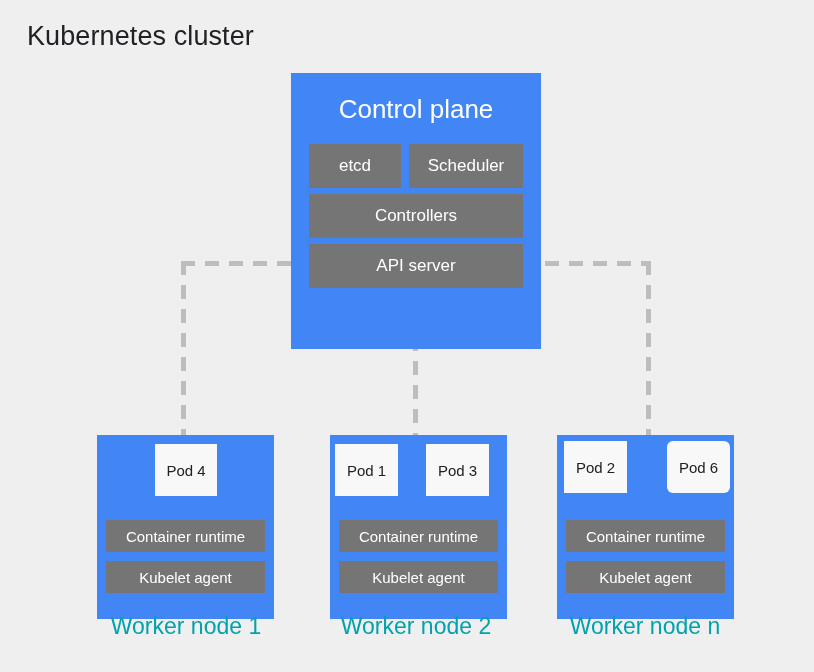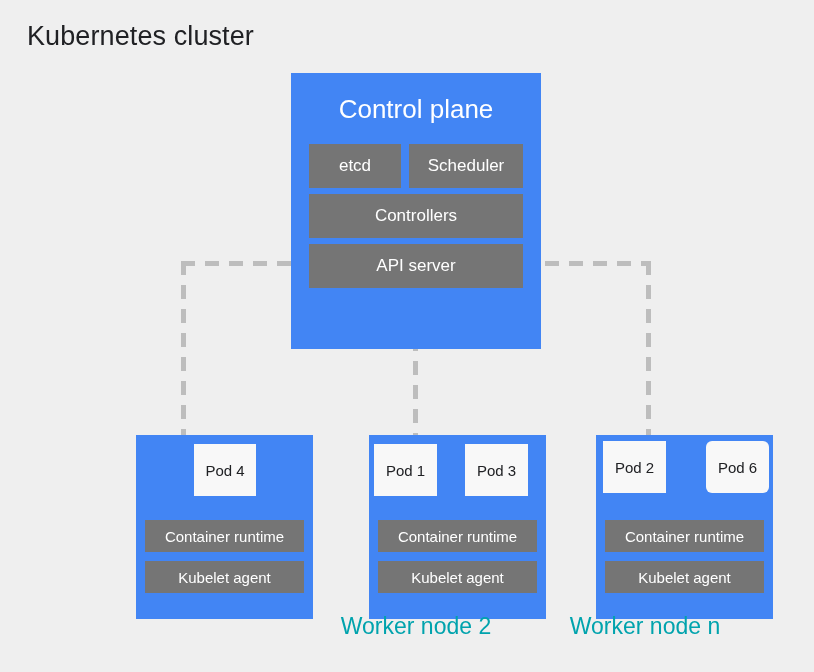--- a/index.html
+++ b/index.html
@@ -68,21 +68,20 @@
   #cp-etcd   { left: 18px;  top: 71px;  width: 92px;  height: 44px; }
   #cp-sched  { left: 118px; top: 71px;  width: 114px; height: 44px; }
   #cp-ctrl   { left: 18px;  top: 121px; width: 214px; height: 44px; }
   #cp-api    { left: 18px;  top: 171px; width: 214px; height: 44px; }
 
   
   .worker-node {
     position: absolute;
     width: 177px;
     height: 184px;
-    margin-left: 39px;
   }
   #worker-node-1 { left: 97px;  top: 435px; }
   #worker-node-2 { left: 330px; top: 435px; }
   #worker-node-n { left: 557px; top: 435px; }
 
   .pod {
     position: absolute;
     background: #f8f8f8;
     color: #202124;
     display: flex;
@@ -181,20 +180,21 @@
     <div class="gray-box" id="cp-ctrl">Controllers</div>
     <div class="gray-box" id="cp-sched">Scheduler</div>
     <div class="gray-box" id="cp-api">API server</div>
   </div>
 
   <div class="blue-panel worker-node" id="worker-node-1">
     <div class="pod" id="pod-n1-a">Pod 4</div>
     <div class="node-bar bar-runtime">Container runtime</div>
     <div class="node-bar bar-kubelet">Kubelet agent</div>
   </div>
+  <div class="node-label" id="label-node-1">Worker node 1</div>
 
   <div class="blue-panel worker-node" id="worker-node-2">
     <div class="pod" id="pod-n2-a">Pod 1</div>
     <div class="pod" id="pod-n2-b">Pod 3</div>
     <div class="node-bar bar-runtime">Container runtime</div>
     <div class="node-bar bar-kubelet">Kubelet agent</div>
   </div>
   <div class="node-label" id="label-node-2">Worker node 2</div>
 
   <div class="blue-panel worker-node" id="worker-node-n">

